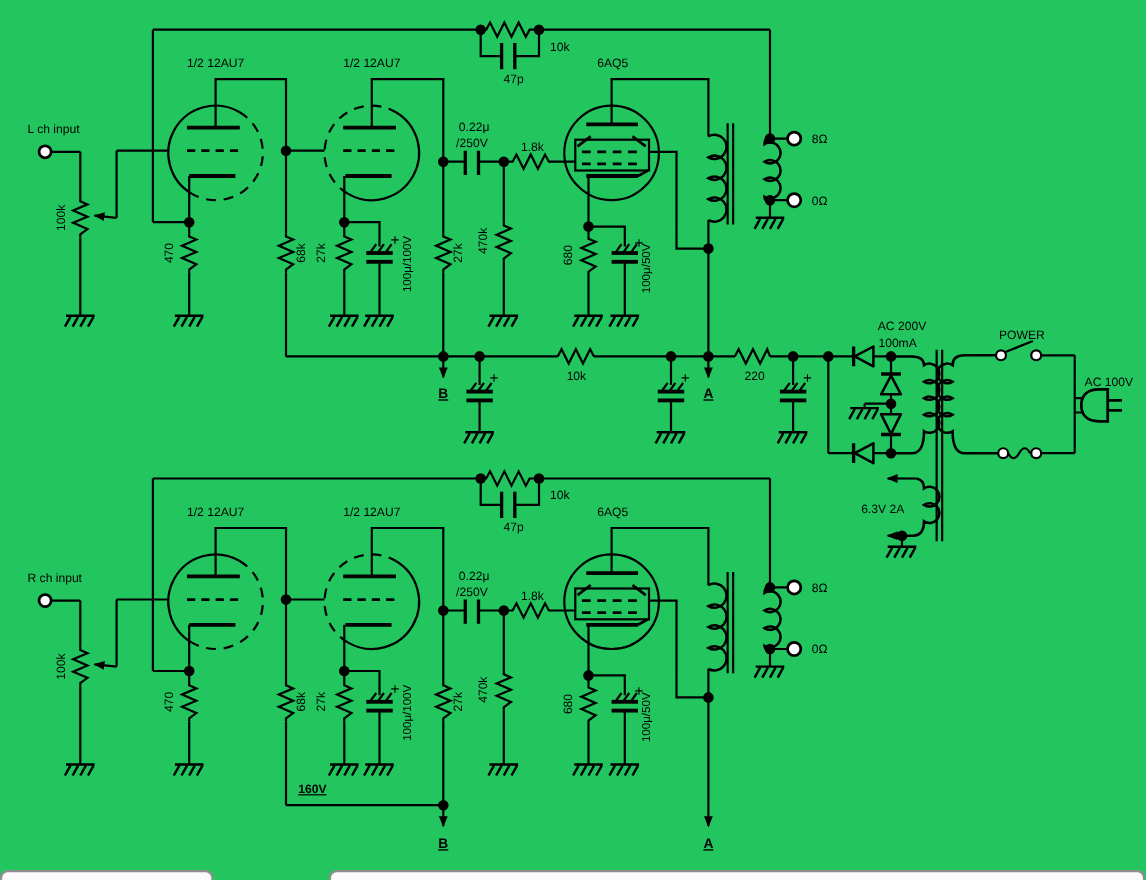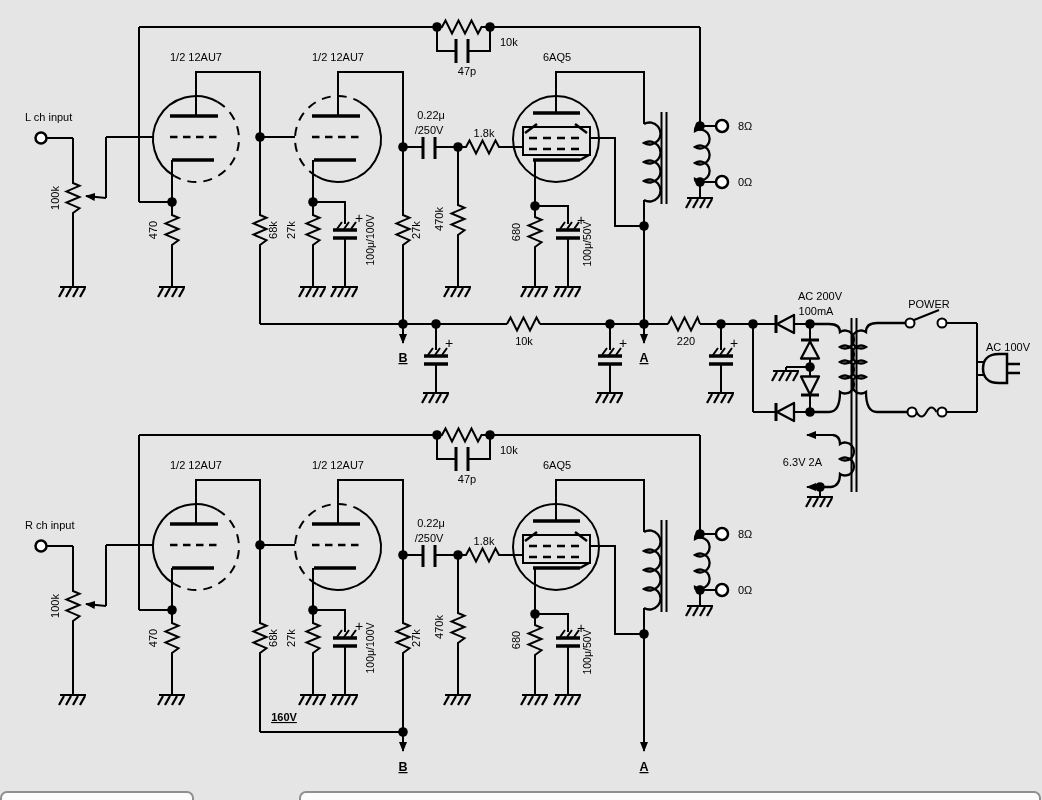--- a/index.html
+++ b/index.html
@@ -1,16 +1,16 @@
 <!DOCTYPE html>
 <html><head>
 <meta charset="utf-8">
 <style>
   html,body{margin:0;padding:0;background:#ffffff;}
-  .page{position:relative;width:1042px;height:800px;background:#e5e5e5;overflow:hidden;}
+  .page{position:relative;width:1042px;height:800px;background:#22c55e;overflow:hidden;}
   svg{display:block;}
   text{font-family:"Liberation Sans","DejaVu Sans",sans-serif;font-size:11px;fill:#000;}
   .vlab{font-size:11px;}
   .small{font-size:10.5px;}
   .node{font-size:12.5px;font-weight:bold;text-decoration:underline;}
   .volt{font-size:11px;font-weight:bold;text-decoration:underline;}
   .plus{font-size:14px;}
 </style>
 </head>
 <body>

